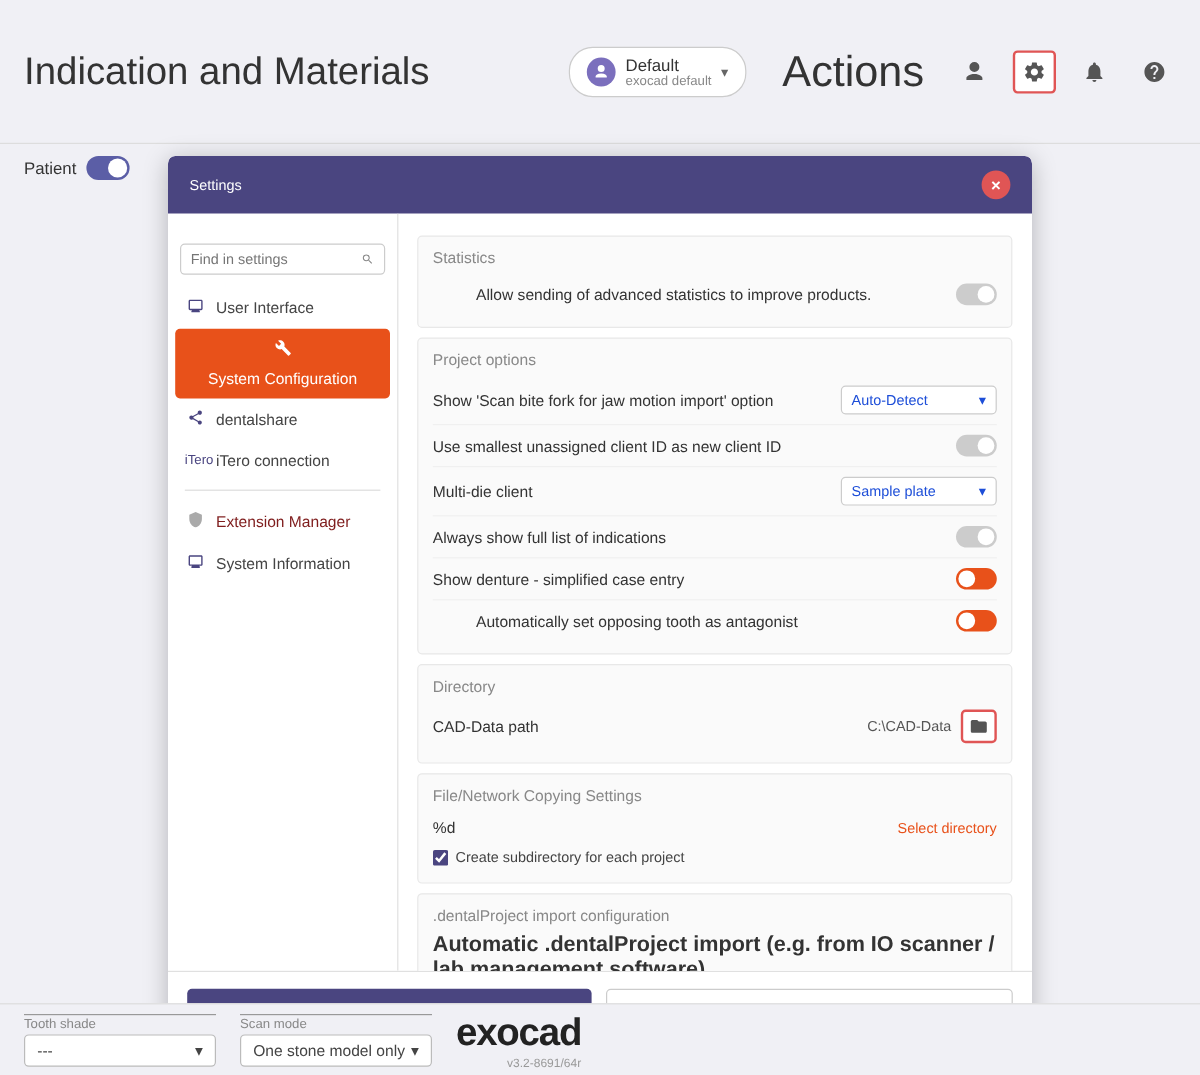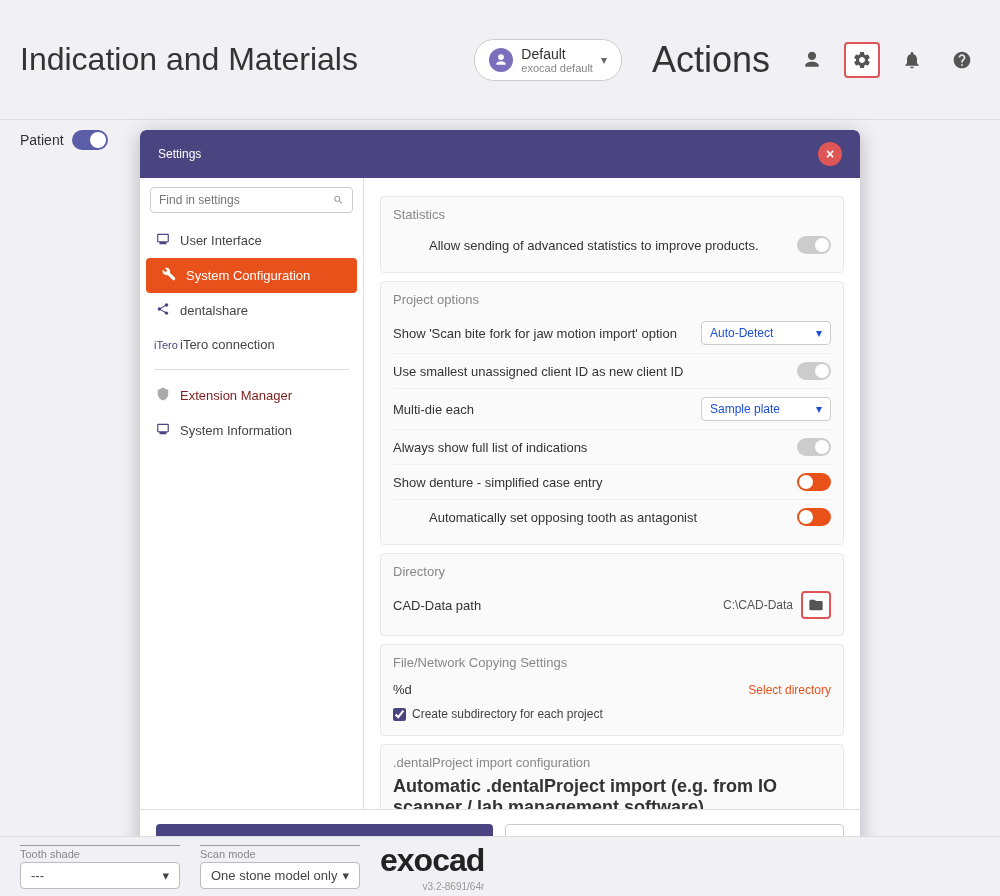--- a/index.html
+++ b/index.html
@@ -130,23 +130,23 @@
       font-weight: bold;
     }
     .modal-body {
       display: flex;
       flex: 1;
       overflow: hidden;
     }
 
     
     .nav-sidebar {
-      width: 224px;
+      width: 192px;
       border-right: 1px solid #e0e0e0;
-      padding: 4px 0;
+      padding: 20px 0;
       flex-shrink: 0;
     }
     .search-box {
       margin: 5px 10px 10px;
       display: flex;
       align-items: center;
       border: 1px solid #ccc;
       border-radius: 4px;
       padding: 5px 8px;
       gap: 6px;
@@ -165,20 +165,21 @@
       gap: 8px;
       cursor: pointer;
       font-size: 13px;
       color: #444;
     }
     .nav-item.active {
       background: #e8511a;
       color: white;
       border-radius: 4px;
       margin: 0 6px;
+      flex-direction: column;
     }
     .nav-item.active .nav-icon { color: white; }
     .nav-item.disabled { color: #7f1d1d; cursor: default; }
     .nav-icon { font-size: 14px; width: 18px; text-align: center; }
     .nav-divider { border: none; border-top: 1px solid #ddd; margin: 8px 14px; }
 
     
     .settings-content {
       flex: 1;
       overflow-y: auto;
@@ -499,21 +500,21 @@
               <span>▾</span>
             </div>
           </div>
 
           <div class="setting-row">
             <span class="setting-label">Use smallest unassigned client ID as new client ID</span>
             <div class="toggle-small"></div>
           </div>
 
           <div class="setting-row">
-            <span class="setting-label">Multi-die each</span>
+            <span class="setting-label">Multi-die client</span>
             <div class="select-control">
               <span>Sample plate</span>
               <span>▾</span>
             </div>
           </div>
 
           <div class="setting-row">
             <span class="setting-label">Always show full list of indications</span>
             <div class="toggle-small"></div>
           </div>

